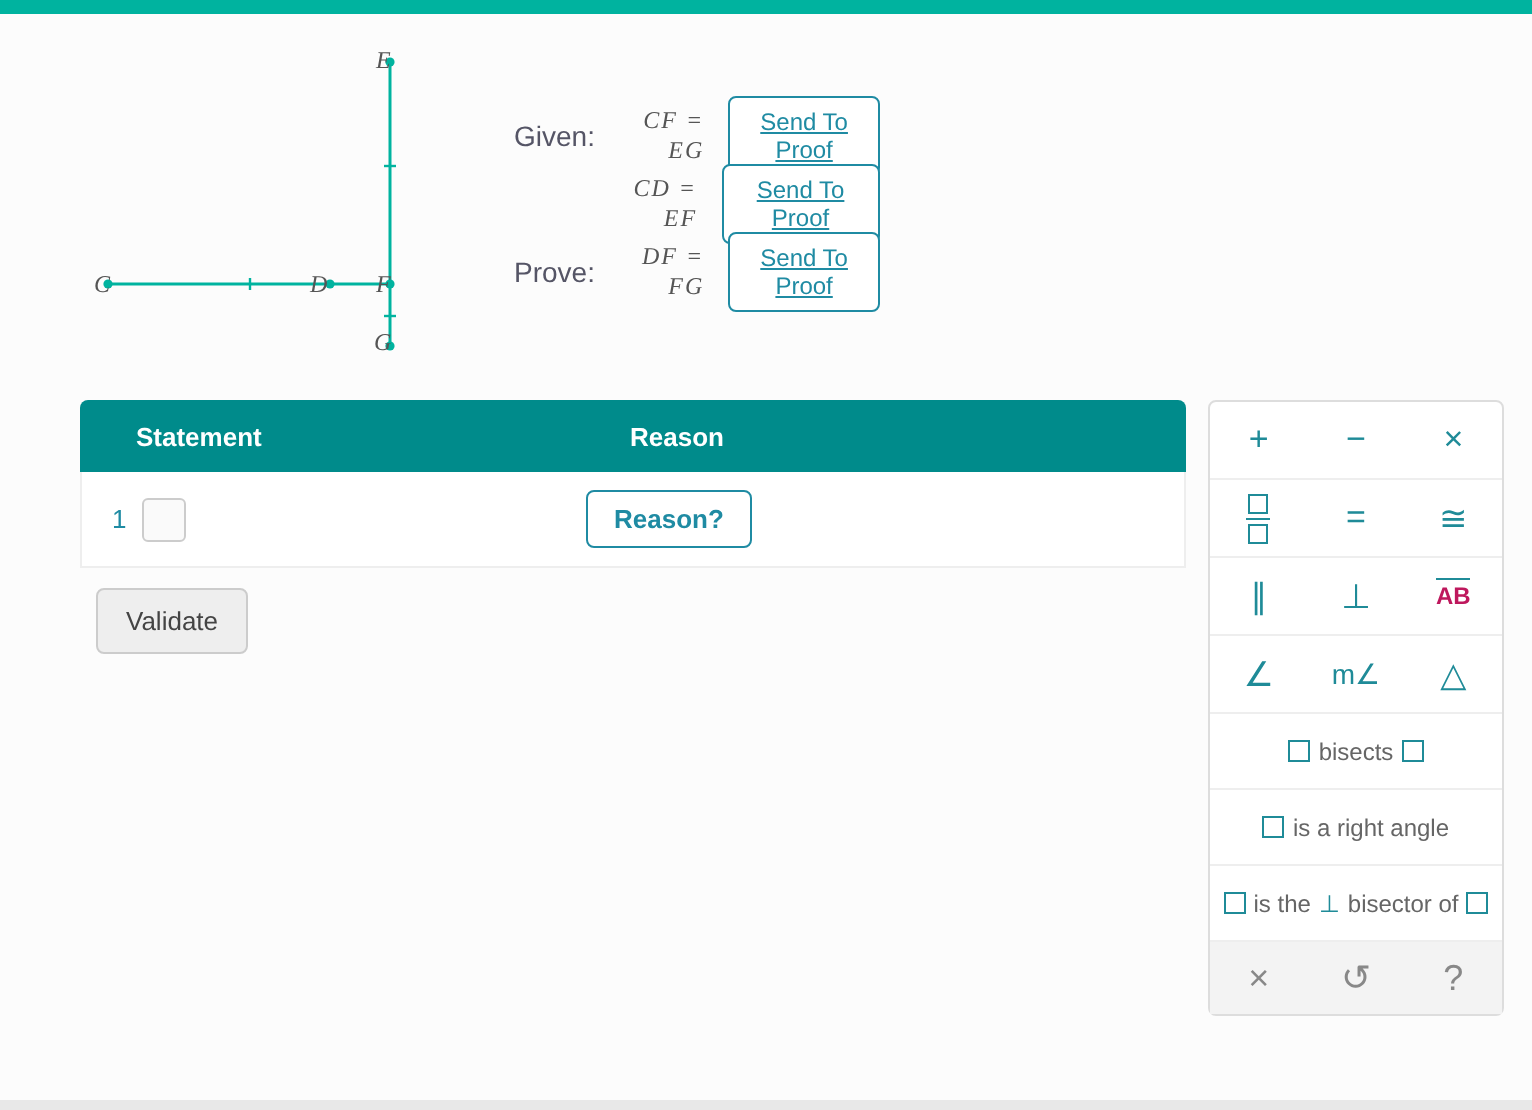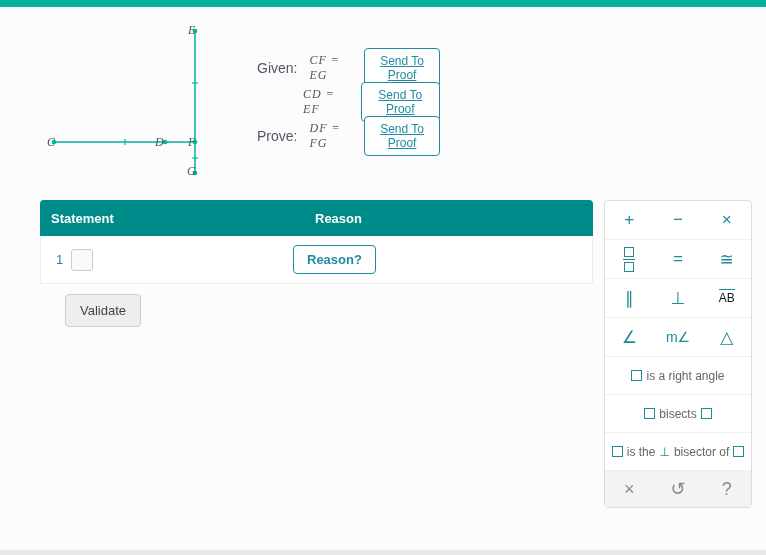--- a/index.html
+++ b/index.html
@@ -49,21 +49,21 @@
     gap: 12px;
   }
   .grow .lbl { color:#556; font-size:14px; width:45px; text-align:right;margin-left:17px;}
   .expr {
     font-family: Georgia, serif;
     font-style: italic;
     font-size: 12px;
     letter-spacing: 1px;
     color:#555;
     width:60px;
-    text-align:left;
+    text-align:right;
   }
   .sendbtn {
     border: 1px solid #1f8ba3;
     color: #1f8ba3;
     background: #fff;
     border-radius: 4px;
     padding: 5px 10px;
     font-size: 12px;
     cursor: pointer;
     text-decoration: underline;
@@ -80,21 +80,21 @@
   .phead {
     background: #008b8b;
     color: #fff;
     height: 36px;
     display: flex;
     align-items: center;
     font-weight: 600;
     font-size: 13px;
     border-radius: 4px 4px 0 0;
   }
-  .phead .col1 { width: 250px; padding-left: 11px;}
+  .phead .col1 { width: 250px; padding-left: 28px;}
   .phead .col2 { flex:1; padding-left:25px;}
   .prow {
     background: #fff;
     border: 1px solid #eee;
     border-top: none;
     height: 48px;
     display: flex;
     align-items: center;
   }
   .prow .num { color:#1f8ba3; padding-left:15px; width:30px;}
@@ -110,21 +110,21 @@
     color: #1f8ba3;
     background:#fff;
     border-radius:4px;
     padding:6px 13px;
     font-size:13px;
     font-weight:600;
     cursor:pointer;
     text-align:right;
   }
   .validate {
-    margin: 10px 0 0 25px;
+    margin: 10px 0 0 8px;
     background:#eee;
     border:1px solid #ccc;
     border-radius:4px;
     padding:8px 14px;
     font-size:13px;
     color:#444;
     cursor:pointer;
   }
   
   .palette {
@@ -171,21 +171,21 @@
     display:flex;
     height:36px;
     background:#f3f3f3;
   }
   .pfoot .pcell { font-size:18px; color:#888;}
   .frac {
     display:flex; flex-direction:column; align-items:center; gap:2px;
   }
   .frac .sq { width:10px; height:10px; border:1px solid #1f8b98;}
   .frac .bar{ width:12px; height:1px; background:#1f8b98;}
-  .seg-ab { position:relative; font-weight:400; font-size:12px; color:#0f172a;}
+  .seg-ab { position:relative; font-weight:700; font-size:12px; color:#be185d;}
   .seg-ab::before{ content:""; position:absolute; top:-2px; left:0; right:0; height:1.2px; background:#1f8b98;}
   .bottomshade{
     position:absolute; bottom:0; left:0; right:0; height:5px; background:#e8e8e8;
   }
 </style>
 </head>
 <body>
 
 <div class="topbar"></div>
 
@@ -270,26 +270,26 @@
       </div>
   </div>
   <div class="prowp">
     <div class="pcell">∠</div>
     <div class="pcell" style="font-size:14px">m∠</div>
     <div class="pcell">△</div>
   </div>
 
   <div class="ptext">
     <span class="plh"></span>
+    <span>bisects</span>
+    <span class="plh"></span>
+  </div>
+  <div class="ptext">
+    <span class="plh"></span>
     <span>is a right angle</span>
-  </div>
-  <div class="ptext">
-    <span class="plh"></span>
-    <span>bisects</span>
-    <span class="plh"></span>
   </div>
   <div class="ptext">
     <span class="plh"></span>
     <span>is the</span>
     <span style="color:#1f8b98;">⊥</span>
     <span>bisector of</span>
     <span class="plh"></span>
   </div>
 
   <div class="pfoot">

